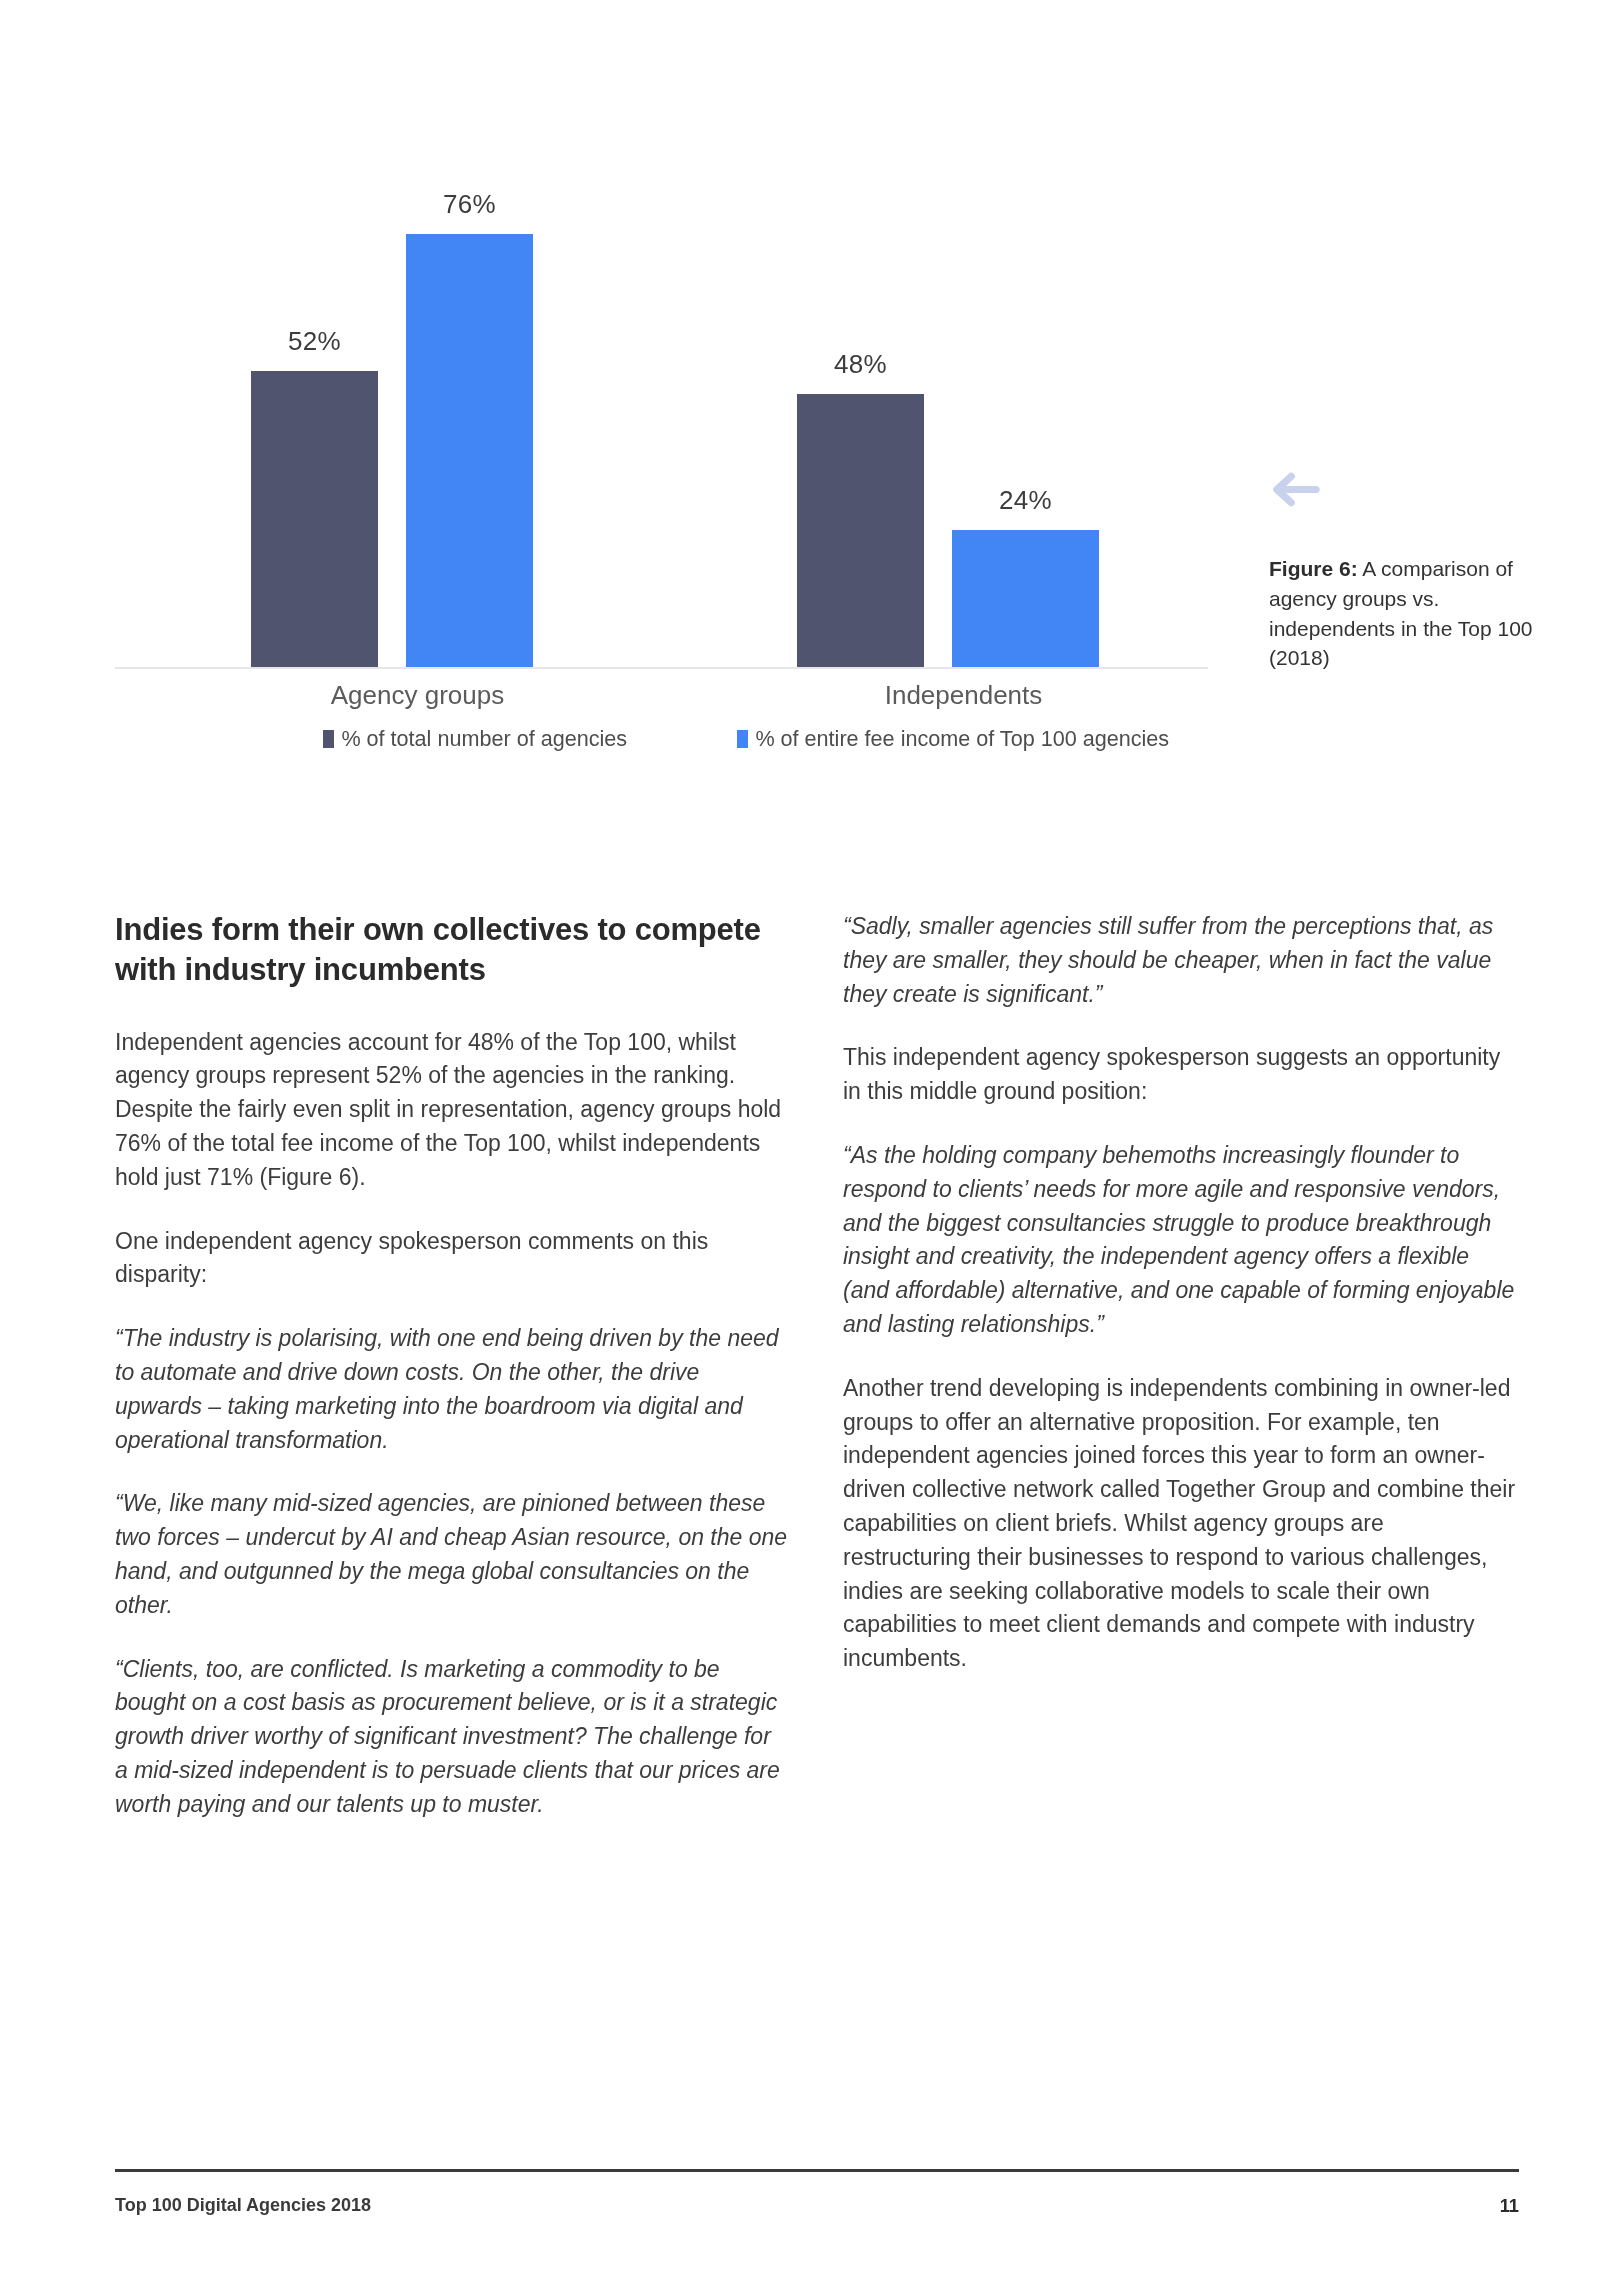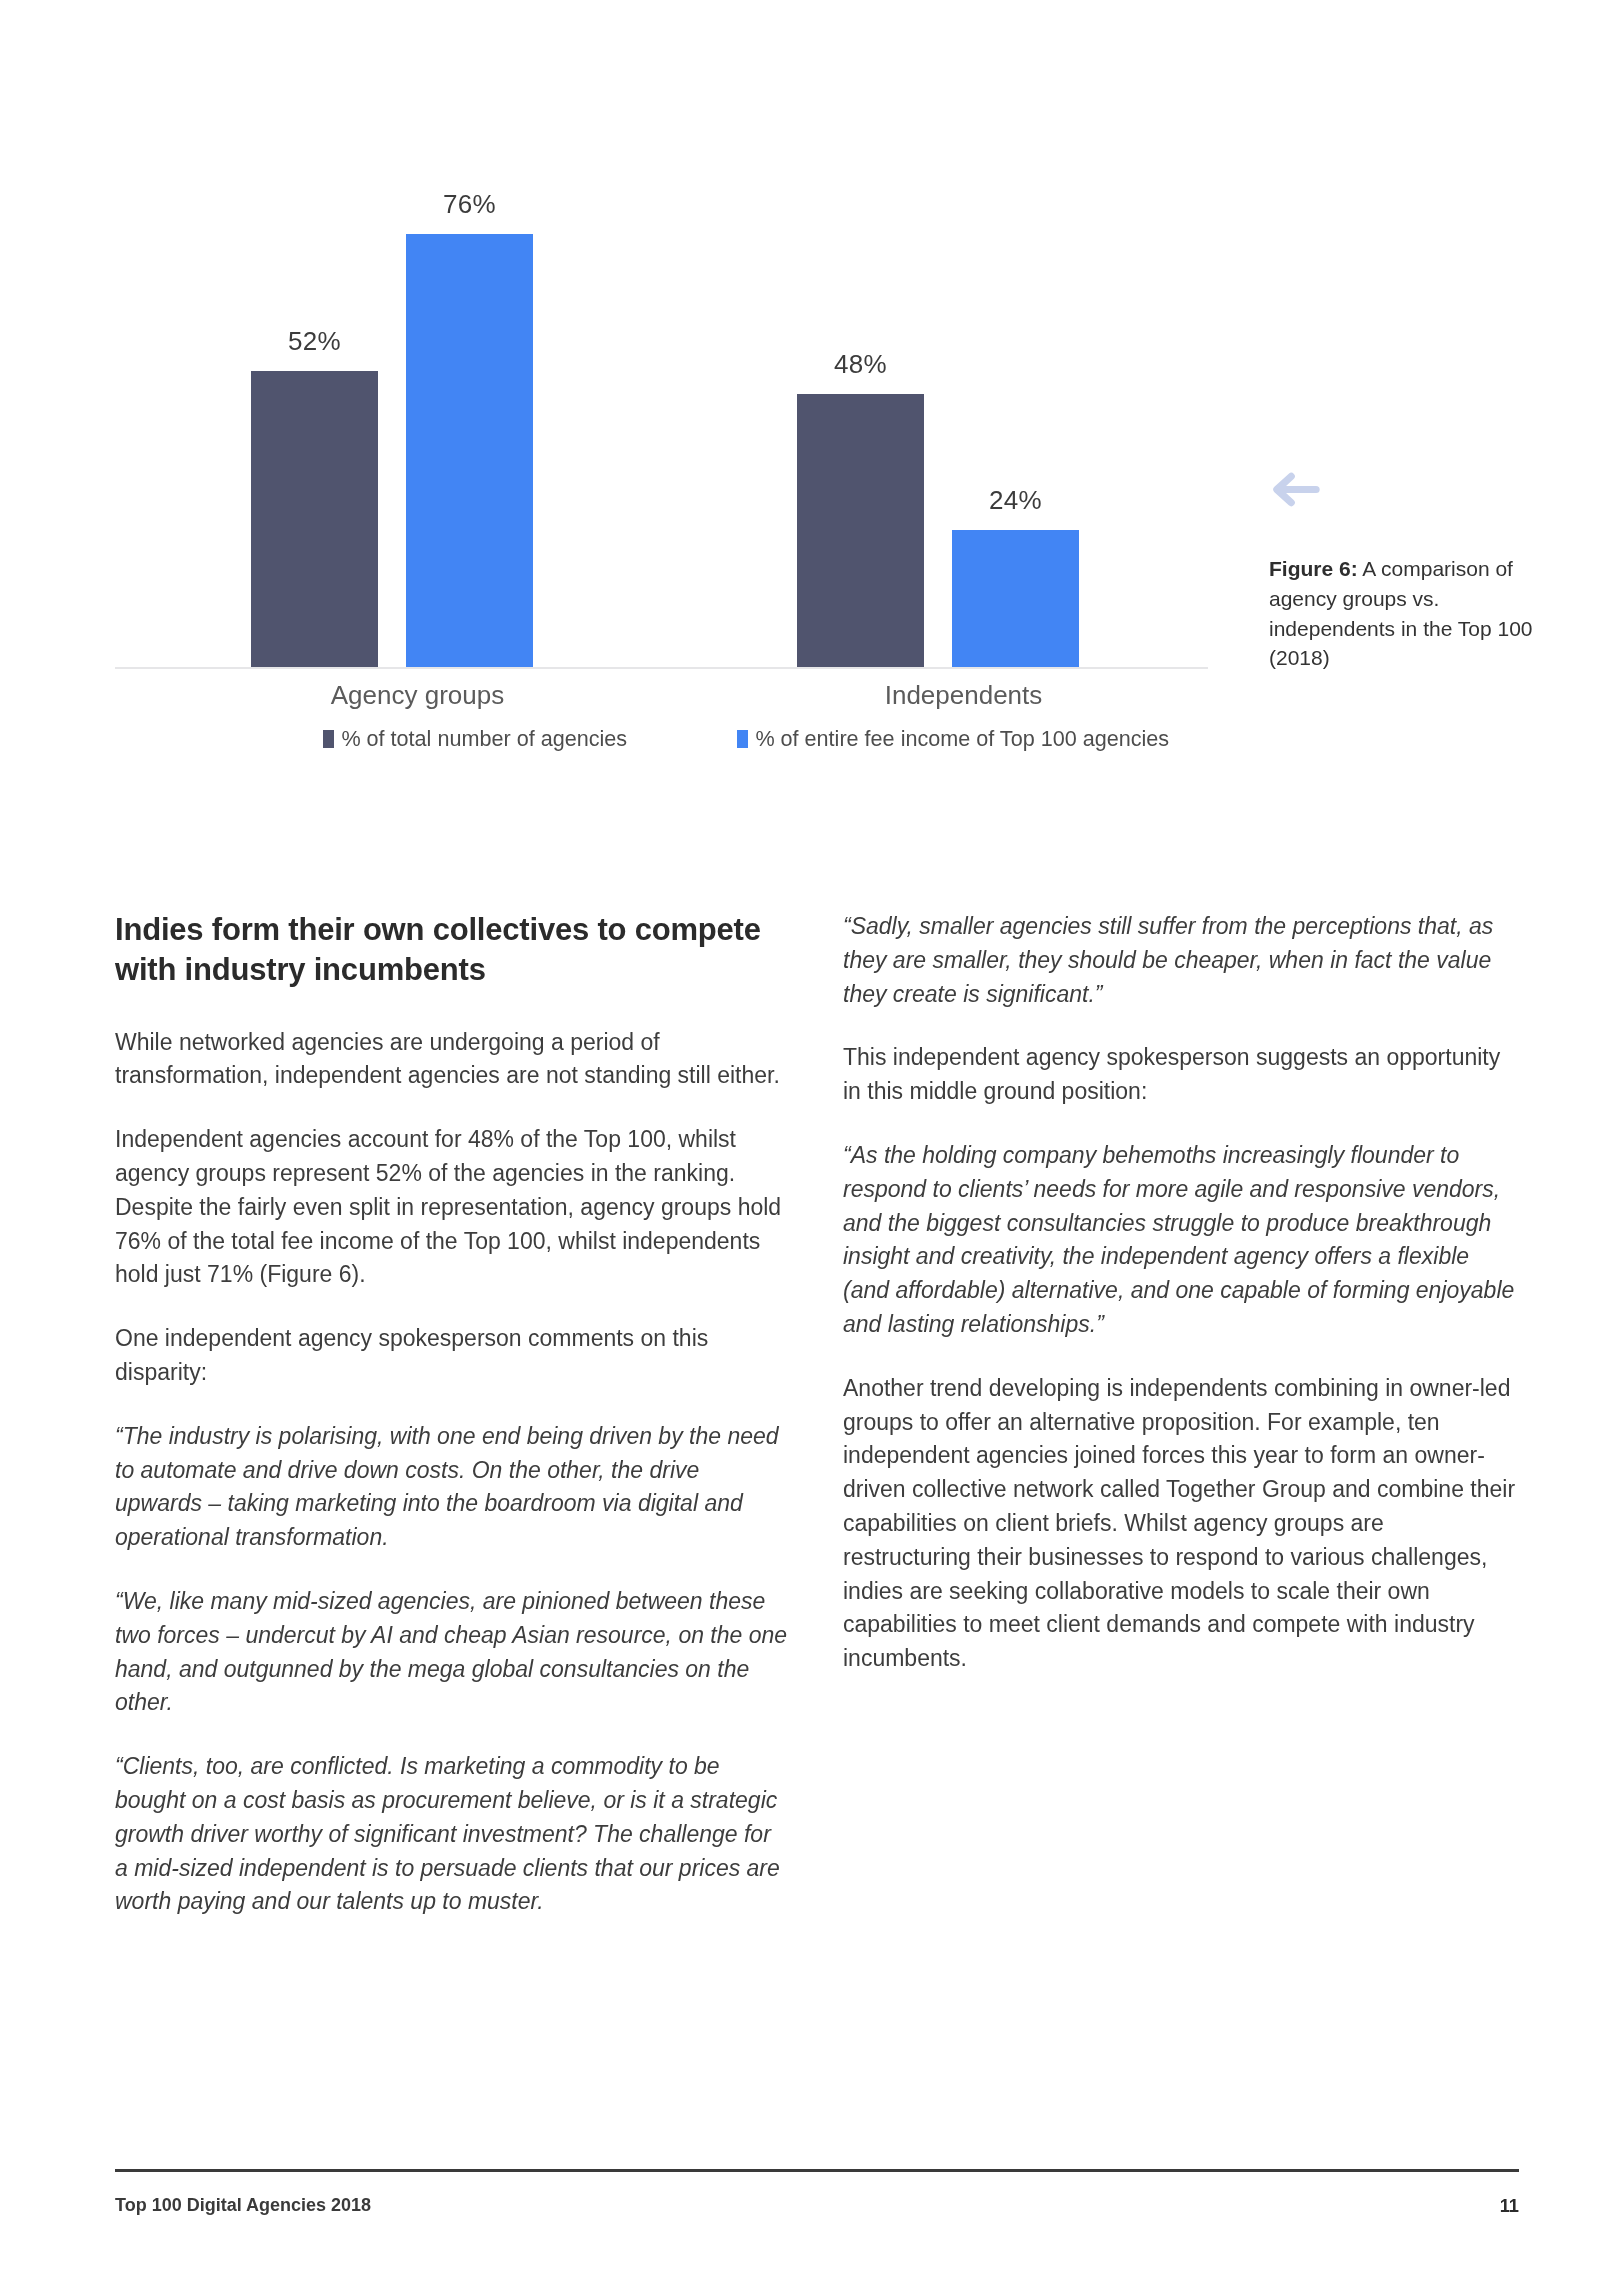--- a/index.html
+++ b/index.html
@@ -231,21 +231,21 @@
         </div>
         <div class="bar series-1" style="height: 433px; background: rgb(66, 133, 244);">
           <span class="bar-label">76%</span>
         </div>
       </div>
 
       <div class="bar-group" id="group-1">
         <div class="bar series-0" style="height: 273px; background: rgb(80, 84, 110);">
           <span class="bar-label">48%</span>
         </div>
-        <div class="bar series-1" style="height: 137px; background: rgb(66, 133, 244);">
+        <div class="bar series-1" style="height: 137px; background: rgb(66, 133, 244); padding-left: 20px;">
           <span class="bar-label">24%</span>
         </div>
       </div>
     </div>
 
     <div id="axis-line"></div>
 
     <div id="category-labels">
       <div class="cat-label" id="cat-0">Agency groups</div>
       <div class="cat-label" id="cat-1">Independents</div>
@@ -274,21 +274,20 @@
       <span id="caption-figno">Figure 6:</span><span id="caption-body"> A comparison of agency groups vs. independents in the Top 100 (2018)</span>
     </div>
   </div>
 </div>
 
 <div id="columns">
 
   <div class="column" id="col-left">
     <h1 id="section-heading">Indies form their own collectives to compete with industry incumbents</h1>
 
-    <p class="para">While networked agencies are undergoing a period of transformation, independent agencies are not standing still either.</p>
     <p class="para">Independent agencies account for 48% of the Top 100, whilst agency groups represent 52% of the agencies in the ranking. Despite the fairly even split in representation, agency groups hold 76% of the total fee income of the Top 100, whilst independents hold just 71% (Figure 6).</p>
     <p class="para">One independent agency spokesperson comments on this disparity:</p>
     <p class="para quote">“The industry is polarising, with one end being driven by the need to automate and drive down costs. On the other, the drive upwards – taking marketing into the boardroom via digital and operational transformation.</p>
     <p class="para quote">“We, like many mid-sized agencies, are pinioned between these two forces – undercut by AI and cheap Asian resource, on the one hand, and outgunned by the mega global consultancies on the other.</p>
     <p class="para quote">“Clients, too, are conflicted. Is marketing a commodity to be bought on a cost basis as procurement believe, or is it a strategic growth driver worthy of significant investment? The challenge for a mid-sized independent is to persuade clients that our prices are worth paying and our talents up to muster.</p>
   </div>
 
   <div class="column" id="col-right">
     <p class="para quote">“Sadly, smaller agencies still suffer from the perceptions that, as they are smaller, they should be cheaper, when in fact the value they create is significant.”</p>
     <p class="para">This independent agency spokesperson suggests an opportunity in this middle ground position:</p>

